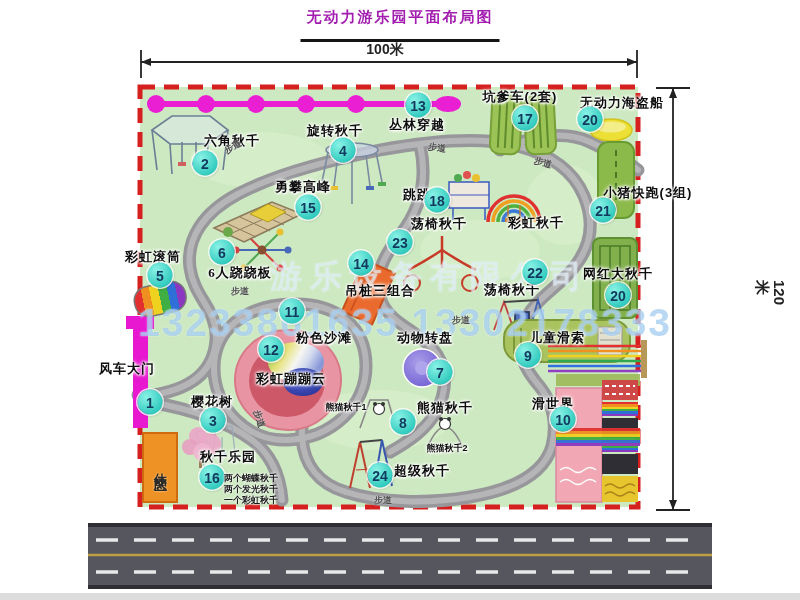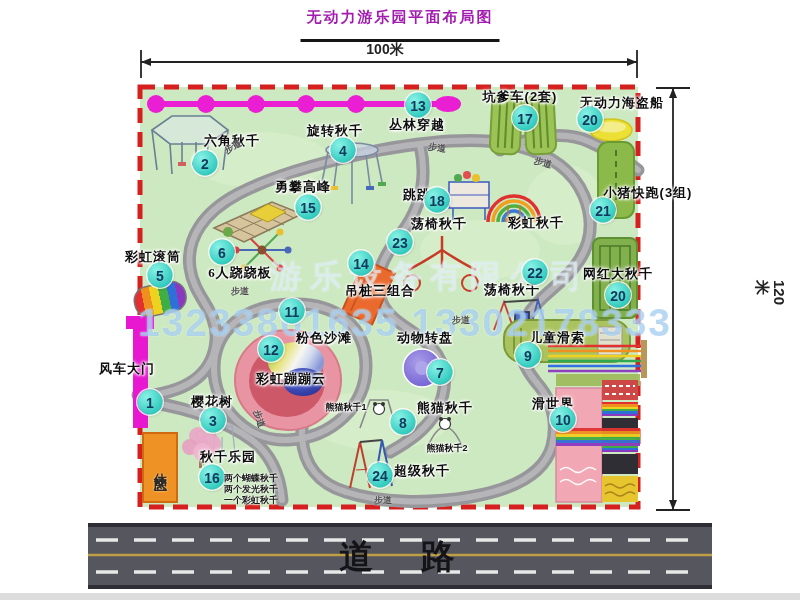--- a/index.html
+++ b/index.html
@@ -379,21 +379,20 @@
     <div id="wm-phone" class="wm">13233861635 13302178333</div>
   </div>
 
   <div id="labels-layer">
     <div id="title">无动力游乐园平面布局图</div>
     <div id="dim-w">100米</div>
     <div id="dim-h">120米</div>
     <div id="rest-area">
       <span>休憩区</span>
     </div>
-    <div id="road-label">道 路</div>
     <div id="bottom-strip"></div>
 
   <div class="lbl" style="left: 127px; top: 369px;">风车大门</div>
       <div class="badge" style="left: 150px; top: 402px;">1</div>
       <div class="lbl" style="left: 232px; top: 141px;">六角秋千</div>
       <div class="badge" style="left: 205px; top: 163px;">2</div>
       <div class="lbl" style="left: 212px; top: 402px;">樱花树</div>
       <div class="badge" style="left: 213px; top: 420px;">3</div>
       <div class="lbl" style="left: 335px; top: 131px;">旋转秋千</div>
       <div class="badge" style="left: 343px; top: 150px;">4</div>

